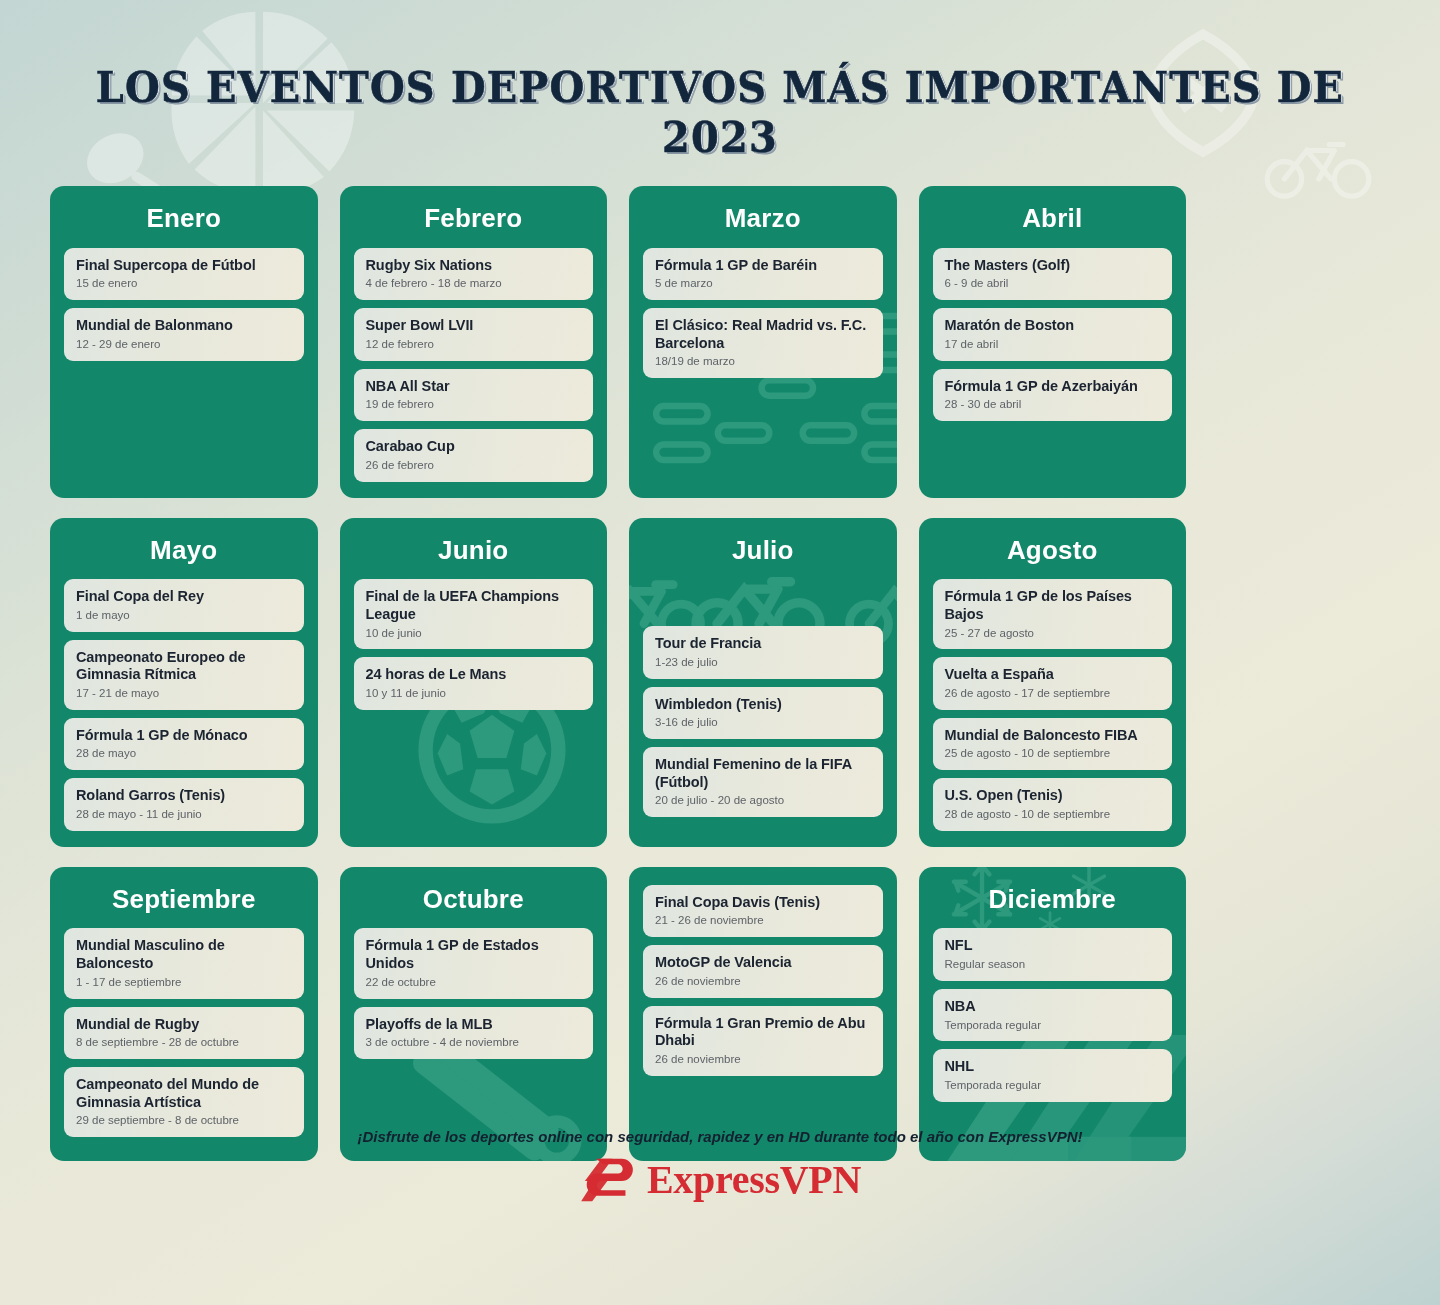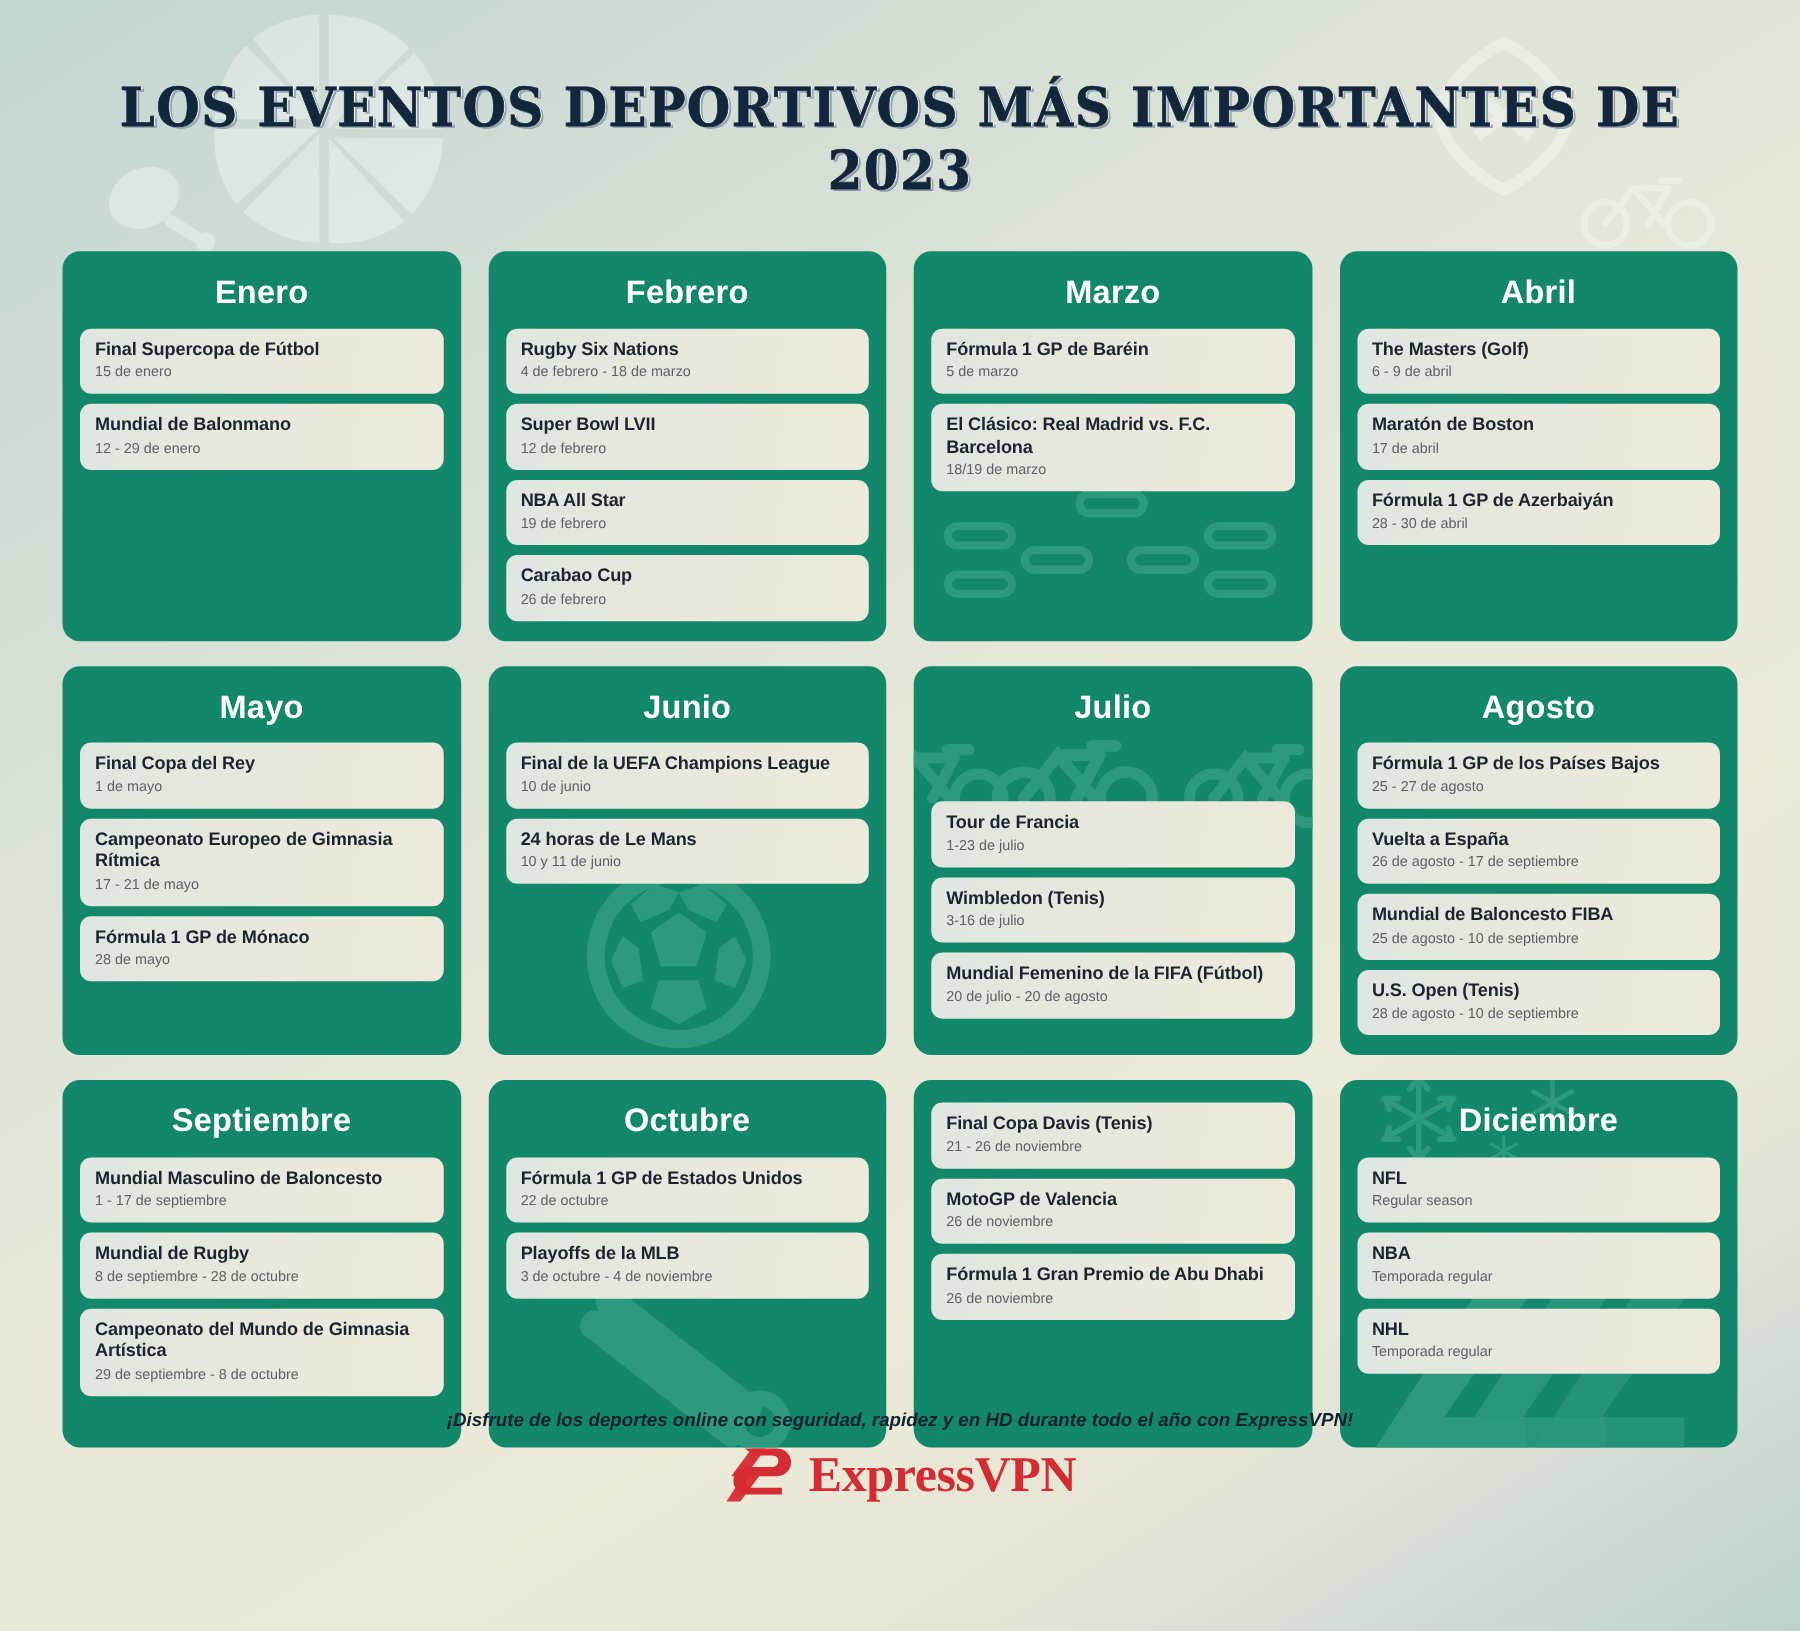--- a/index.html
+++ b/index.html
@@ -57,26 +57,25 @@
       2.5px 1.5px 0 #8796a3;
     display: inline-block;
     transform: scaleX(0.93);
   }
 
   
   .grid {
     position: absolute;
     top: 186px;
     left: 50px;
-    width: 1340px;
+    width: 1136px;
     display: grid;
     grid-template-columns: repeat(4, 1fr);
     gap: 20px 22px;
     z-index: 4;
-    margin-top: 15px;
   }
 
   .month-card {
     position: relative;
     background: #13876a;
     border-radius: 14px;
     min-height: 294px;
     padding: 18px 14px 16px 14px;
     overflow: hidden;
   }
@@ -309,20 +308,24 @@
         <div class="event-date">1 de mayo</div>
       </div>
       <div class="event-card">
         <div class="event-name">Campeonato Europeo de Gimnasia Rítmica</div>
         <div class="event-date">17 - 21 de mayo</div>
       </div>
       <div class="event-card">
         <div class="event-name">Fórmula 1 GP de Mónaco</div>
         <div class="event-date">28 de mayo</div>
       </div>
+      <div class="event-card">
+        <div class="event-name">Roland Garros (Tenis)</div>
+        <div class="event-date">28 de mayo - 11 de junio</div>
+      </div>
     </div>
   </div>
 
   <div class="month-card">
     <div class="card-watermarks">
       <svg style="left:72px; top:152px;" width="160" height="160" viewBox="0 0 100 100">
         <g class="wm-green">
           <path d="M50 4a46 46 0 1 0 0 92 46 46 0 0 0 0-92zm0 9a37 37 0 0 1 37 37 37 37 0 0 1-37 37A37 37 0 0 1 13 50 37 37 0 0 1 50 13z"></path>
           <polygon points="50,28 64,38 59,55 41,55 36,38"></polygon>
           <polygon points="50,18 38,14 26,24 31,33 45,27"></polygon>

